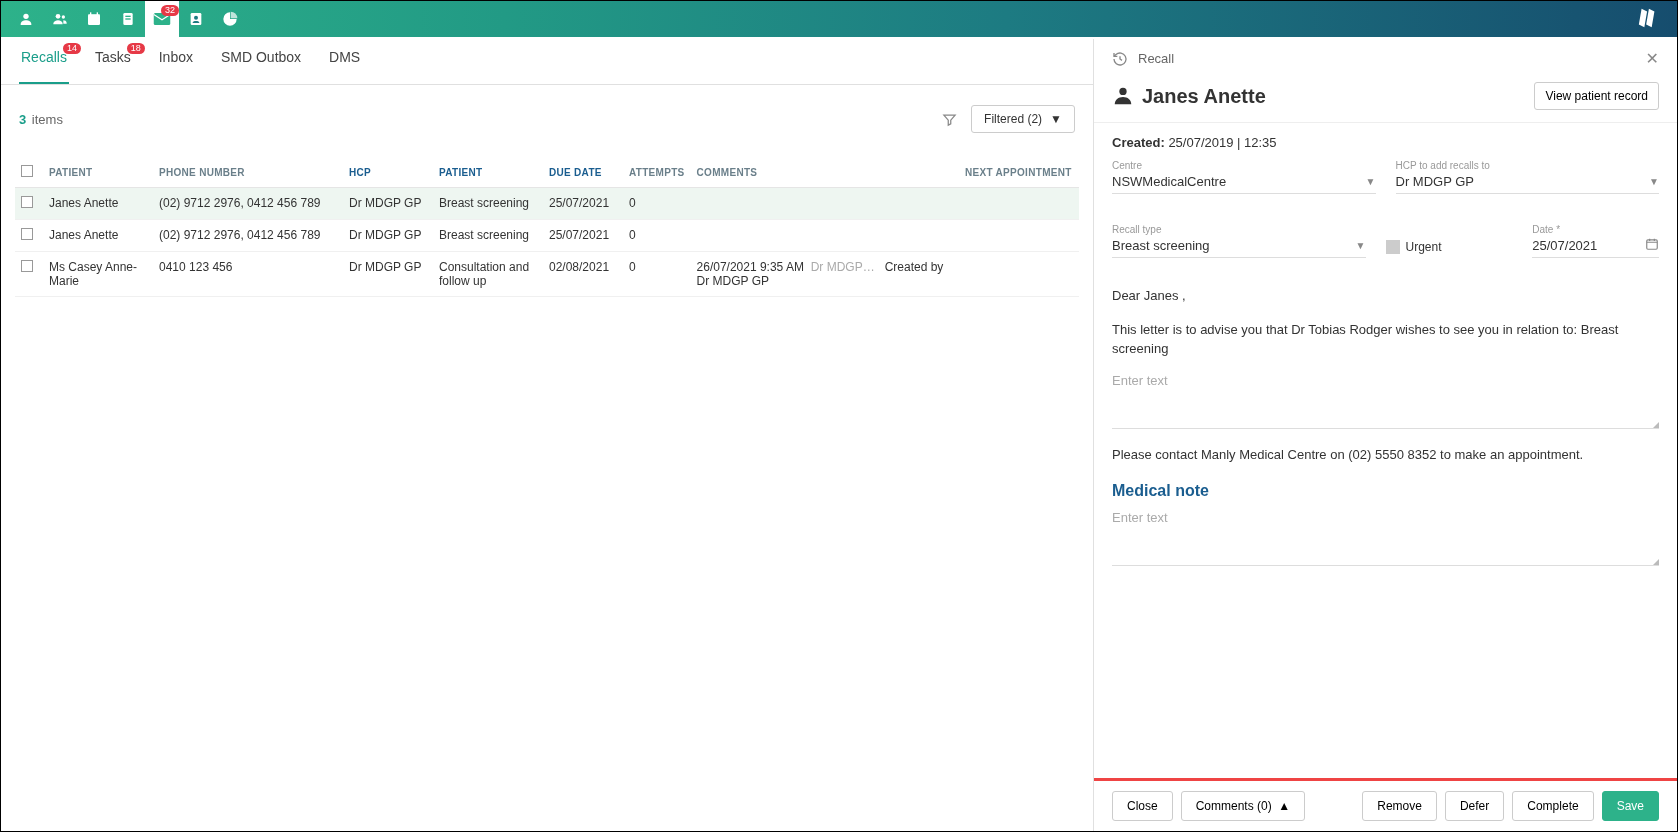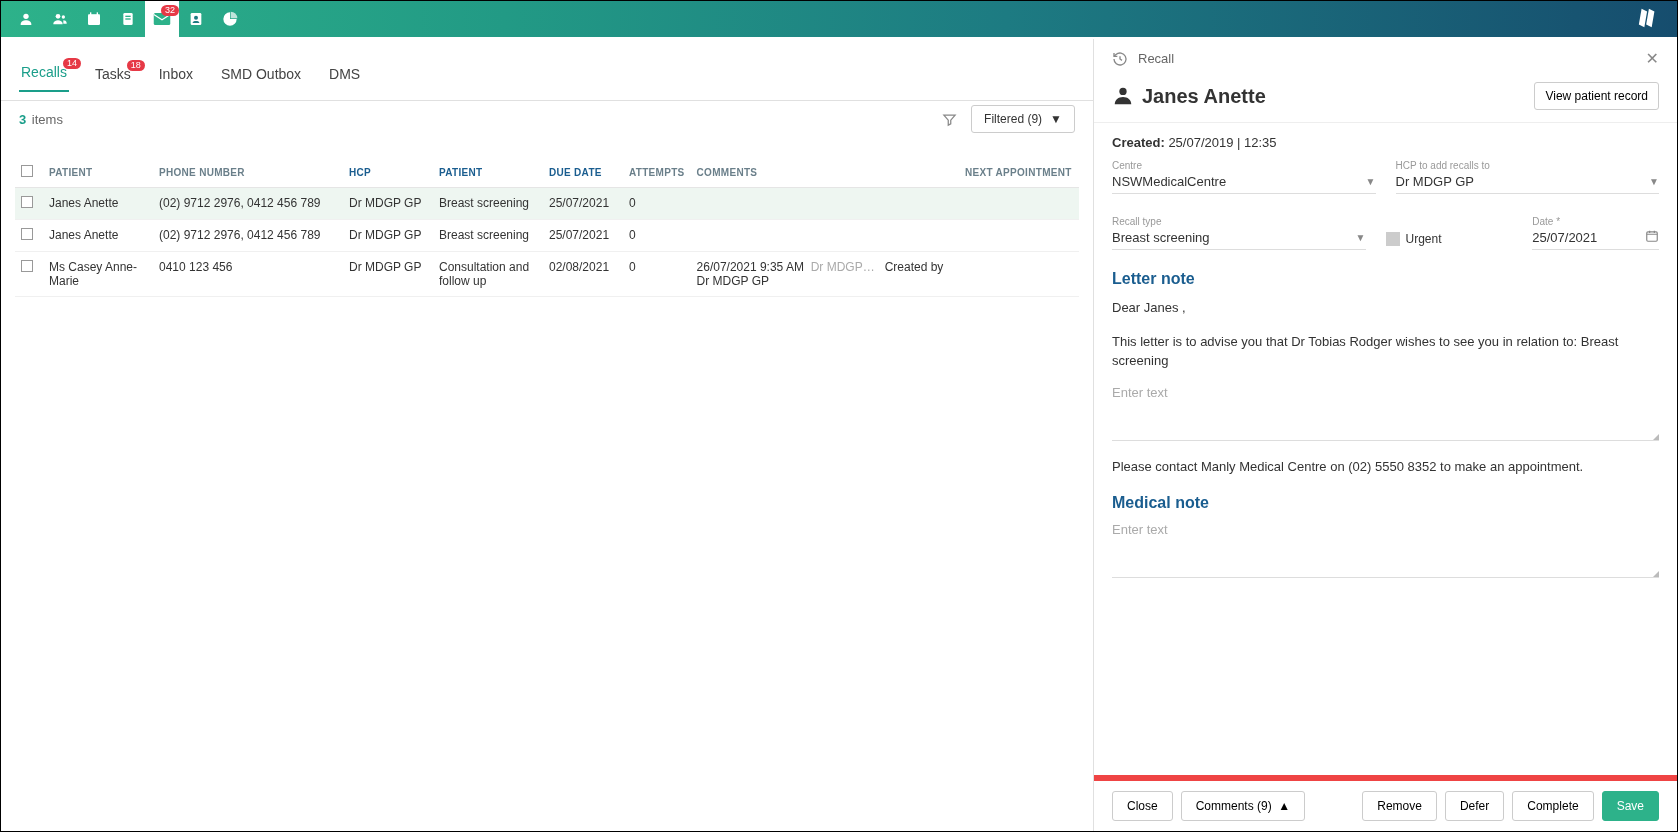--- a/index.html
+++ b/index.html
@@ -8,21 +8,21 @@
     
     .topbar { height: 36px; background: linear-gradient(90deg, #2db28a 0%, #229a85 30%, #1d7b82 60%, #164d6e 100%); display: flex; align-items: center; padding: 0 8px; }
     .top-icons { display: flex; gap: 0; }
     .top-icon { width: 34px; height: 36px; display: flex; align-items: center; justify-content: center; color: #fff; font-size: 16px; position: relative; cursor: pointer; }
     .top-icon.active { background: #fff; color: #2db28a; }
     .top-badge { position: absolute; top: 4px; right: 0; background: #e63946; color: #fff; font-size: 9px; padding: 1px 4px; border-radius: 8px; line-height: 1; }
     .spacer { flex: 1; }
     .brand-icon { width: 24px; height: 24px; margin-right: 8px; }
     
     
-    .tabbar { display: flex; padding: 8px 18px; border-bottom: 1px solid #e0e0e0; height: 48px; align-items: flex-end; gap: 24px; margin-top: 16px; }
+    .tabbar { display: flex; padding: 0 18px; border-bottom: 1px solid #e0e0e0; height: 48px; gap: 24px; }
     .tab { padding: 12px 2px 10px; font-size: 14px; color: #444; cursor: pointer; position: relative; }
     .tab.active { color: #1a9e8a; border-bottom: 2px solid #1a9e8a; }
     .tab-badge { position: absolute; top: 6px; right: -12px; background: #e63946; color: #fff; font-size: 9px; padding: 1px 4px; border-radius: 8px; line-height: 1; }
     
     
     .content { display: flex; position: absolute; top: 84px; bottom: 0; left: 0; right: 0; }
     .main { flex: 1; padding: 20px 14px 0 14px; min-width: 0; overflow: hidden; }
     
     .list-meta { display: flex; align-items: center; margin-bottom: 24px; padding: 0 4px; }
     .items-count { color: #1a9e8a; font-weight: bold; font-size: 13px; }
@@ -45,36 +45,36 @@
     .panel-title-row { display: flex; align-items: center; color: #666; font-size: 13px; margin-bottom: 14px; }
     .panel-title-row .close { margin-left: auto; cursor: pointer; font-size: 16px; color: #888; }
     .patient-row { display: flex; align-items: center; gap: 8px; margin-bottom: 12px; }
     .patient-name { font-size: 20px; font-weight: bold; color: #333; }
     .view-record-btn { margin-left: auto; border: 1px solid #ccc; border-radius: 3px; padding: 6px 10px; font-size: 12px; background: #fff; cursor: pointer; }
     
     .panel-body { padding: 12px 18px; flex: 1; overflow-y: auto; }
     .created { font-size: 13px; margin-bottom: 8px; }
     .created b { font-weight: bold; }
     
-    .form-row { display: flex; gap: 20px; margin-bottom: 20px; }
+    .form-row { display: flex; gap: 20px; margin-bottom: 28px; }
     .fld { flex: 1; border-bottom: 1px solid #ddd; padding: 2px 0 4px; position: relative; }
     .fld label { font-size: 10px; color: #999; display: block; }
     .fld .val { font-size: 13px; color: #333; padding-top: 3px; }
     .fld .caret { position: absolute; right: 0; bottom: 6px; color: #888; font-size: 10px; }
     .fld .cal { position: absolute; right: 0; bottom: 6px; color: #888; font-size: 13px; }
     .urgent-wrap { display: flex; align-items: center; gap: 6px; padding-top: 14px; }
     .urgent-chk { width: 14px; height: 14px; background: #ccc; }
     
     .section-title { color: #1a5d8f; font-size: 16px; font-weight: 600; margin: 18px 0 10px; }
     .letter p { font-size: 13px; line-height: 1.5; margin-bottom: 14px; color: #333; }
     .enter-text { border-bottom: 1px solid #ddd; padding-bottom: 40px; margin-bottom: 16px; position: relative; }
     .enter-text .placeholder { color: #aaa; font-size: 13px; }
     .enter-text::after { content: ''; position: absolute; right: 0; bottom: 0; width: 0; height: 0; border-left: 6px solid transparent; border-bottom: 6px solid #bbb; }
     
-    .panel-footer { border-top: 6px solid #ef4444; padding: 10px 18px; display: flex; align-items: center; gap: 8px; }
+    .panel-footer { border-top: 3px solid #ef4444; padding: 10px 18px; display: flex; align-items: center; gap: 8px; }
     .btn { border: 1px solid #ccc; background: #fff; border-radius: 3px; padding: 7px 14px; font-size: 12px; cursor: pointer; }
     .btn.primary { background: #2db28a; border-color: #2db28a; color: #fff; }
     .footer-spacer { flex: 1; }
     
     svg { display: block; }
 </style>
 </head>
 <body>
 
 <div class="topbar">
@@ -150,21 +150,21 @@
     <div class="list-meta">
       <span class="items-count">3</span>
       <span class="items-label">&nbsp;<span>items</span></span>
       <div class="spacer"></div>
       <span class="filter-icon">
           <svg width="15" height="15" viewBox="0 0 24 24" fill="none" stroke="#888" stroke-width="2">
             <path d="M3 5h18l-7 8v6l-4 2v-8z"></path>
           </svg>
         </span>
       <div class="filter-btn">
-          <span>Filtered (9)</span>
+          <span>Filtered (2)</span>
           <span>▼</span>
         </div>
     </div>
 
     <table class="recalls">
       <thead>
         <tr>
           <th style="width:28px"><span class="chk"></span></th>
           <th style="width:110px">PATIENT</th>
           <th style="width:190px">PHONE NUMBER</th>
@@ -270,35 +270,34 @@
           <div class="val">25/07/2021</div>
           <span class="cal">
               <svg width="14" height="14" viewBox="0 0 24 24" fill="none" stroke="#888" stroke-width="2">
                 <rect x="3" y="5" width="18" height="16" rx="2"></rect>
                 <path d="M3 9h18M8 3v4M16 3v4"></path>
               </svg>
             </span>
         </div>
       </div>
 
-      <div class="section-title">Letter note</div>
       <div class="letter">
         <p>Dear Janes ,</p>
         <p>This letter is to advise you that Dr Tobias Rodger wishes to see you in relation to: Breast screening</p>
         <div class="enter-text"><span class="placeholder">Enter text</span></div>
         <p>Please contact Manly Medical Centre on (02) 5550 8352 to make an appointment.</p>
       </div>
 
       <div class="section-title">Medical note</div>
       <div class="enter-text"><span class="placeholder">Enter text</span></div>
     </div>
 
     <div class="panel-footer">
       <button class="btn">Close</button>
-      <button class="btn"><span>Comments (9)</span> &nbsp;▲</button>
+      <button class="btn"><span>Comments (0)</span> &nbsp;▲</button>
       <div class="footer-spacer"></div>
       <button class="btn">Remove</button>
       <button class="btn">Defer</button>
       <button class="btn">Complete</button>
       <button class="btn primary">Save</button>
     </div>
   </div>
 </div>
 
 </body></html>

